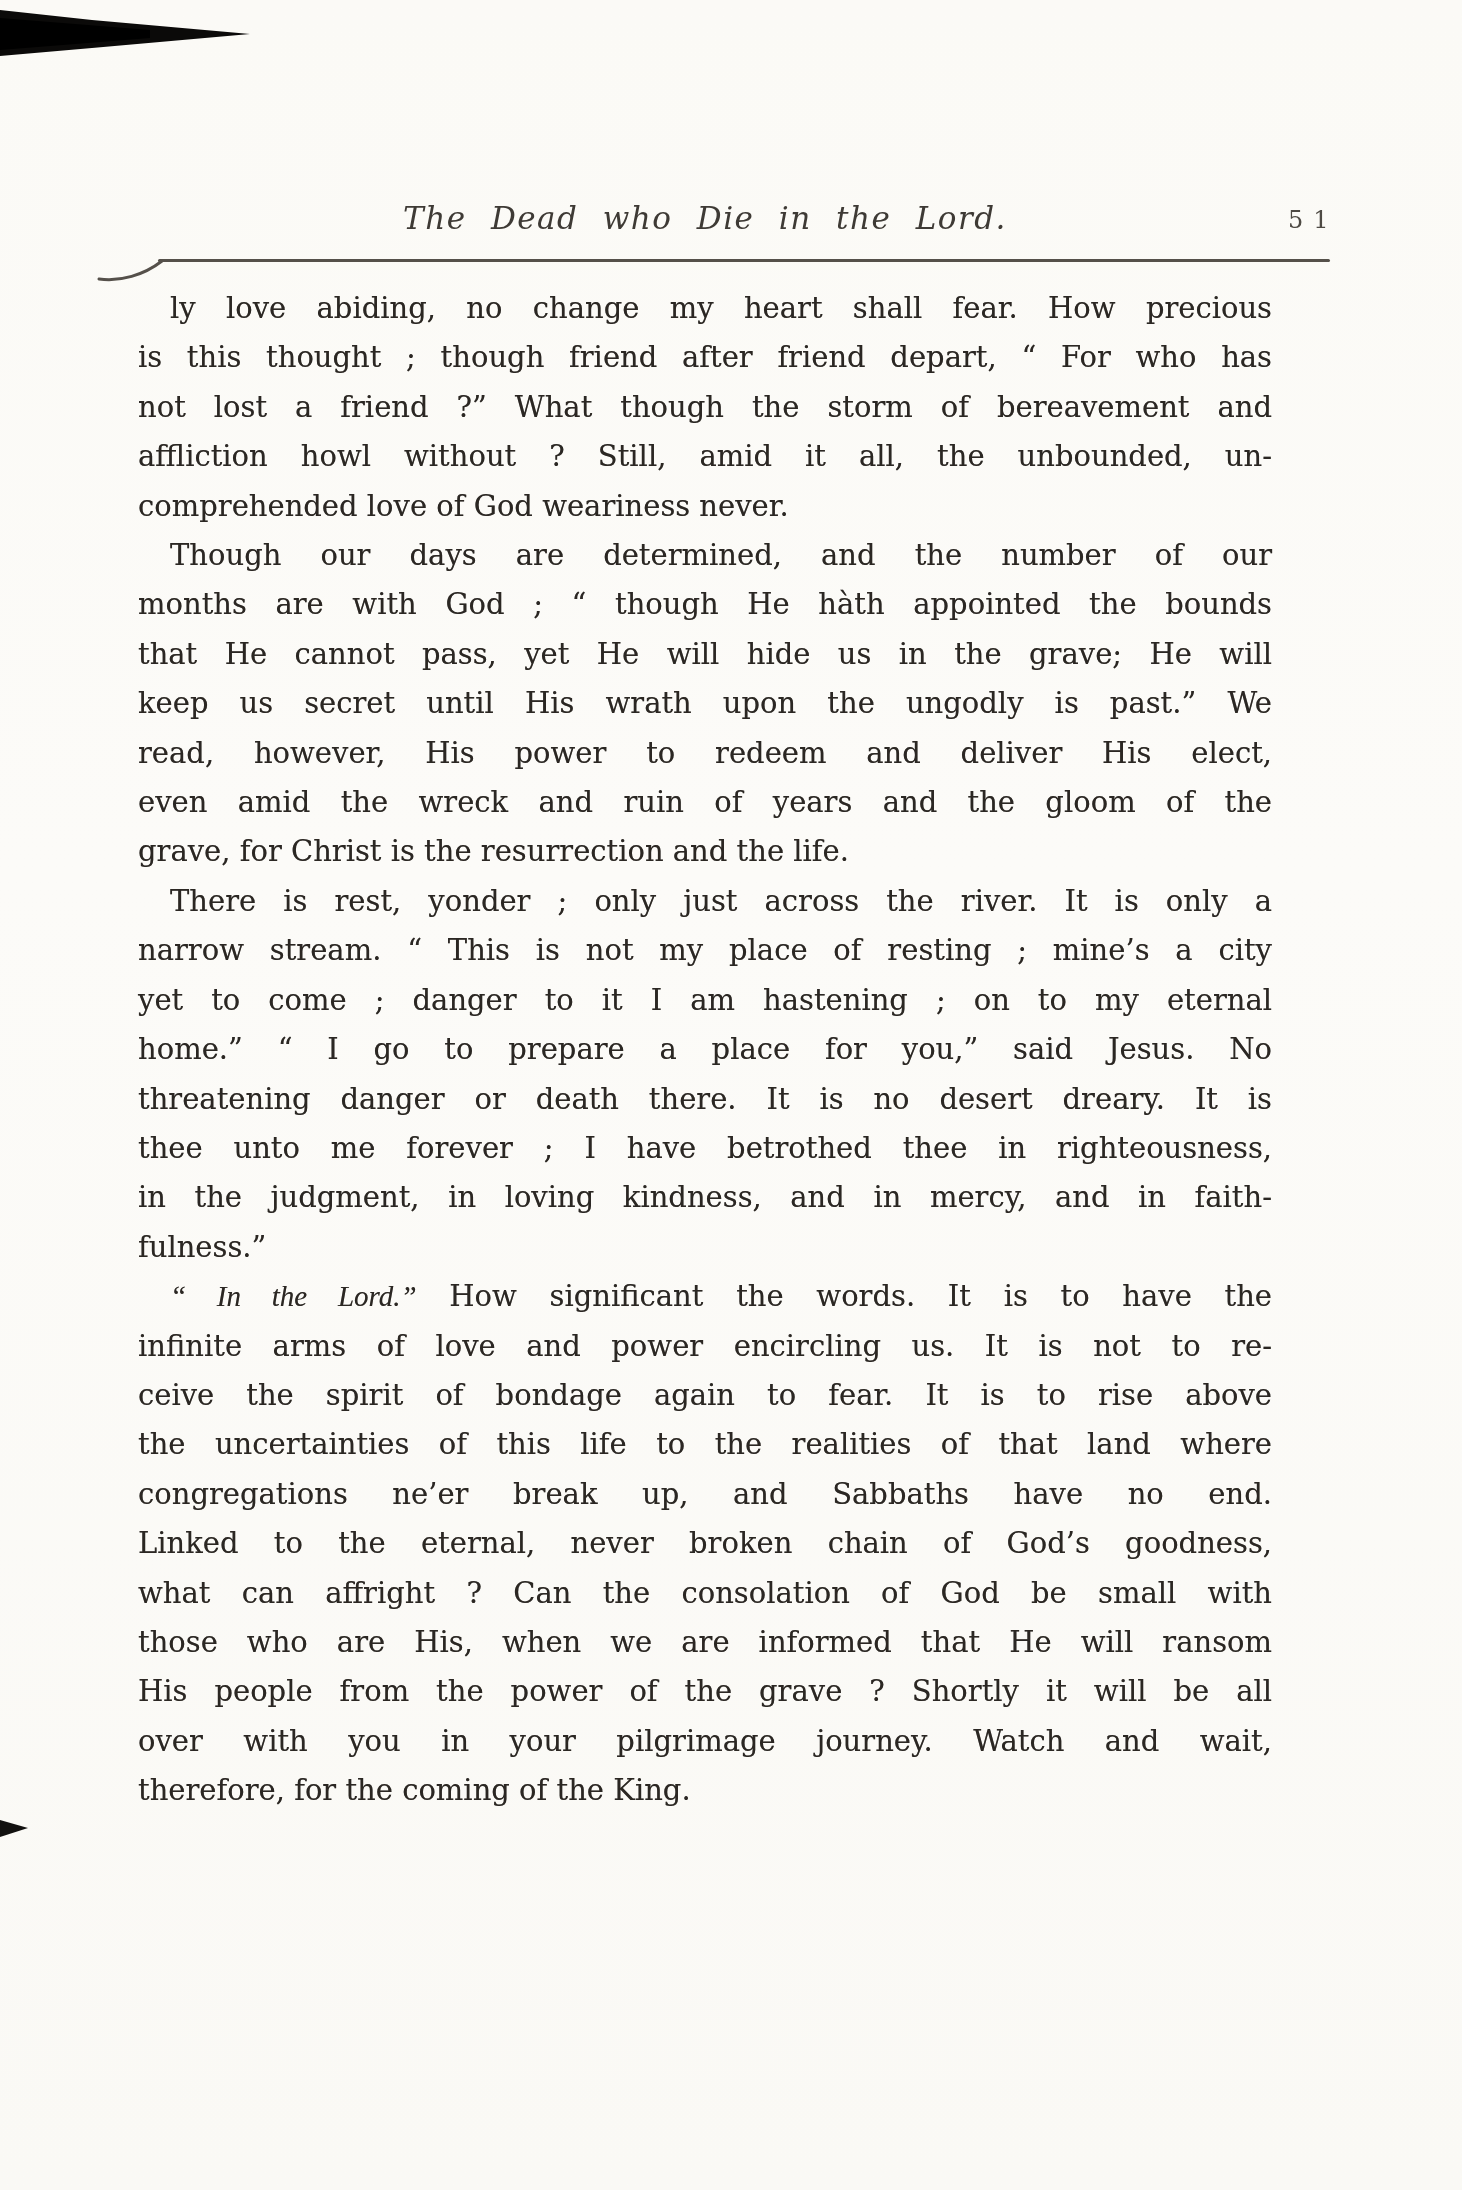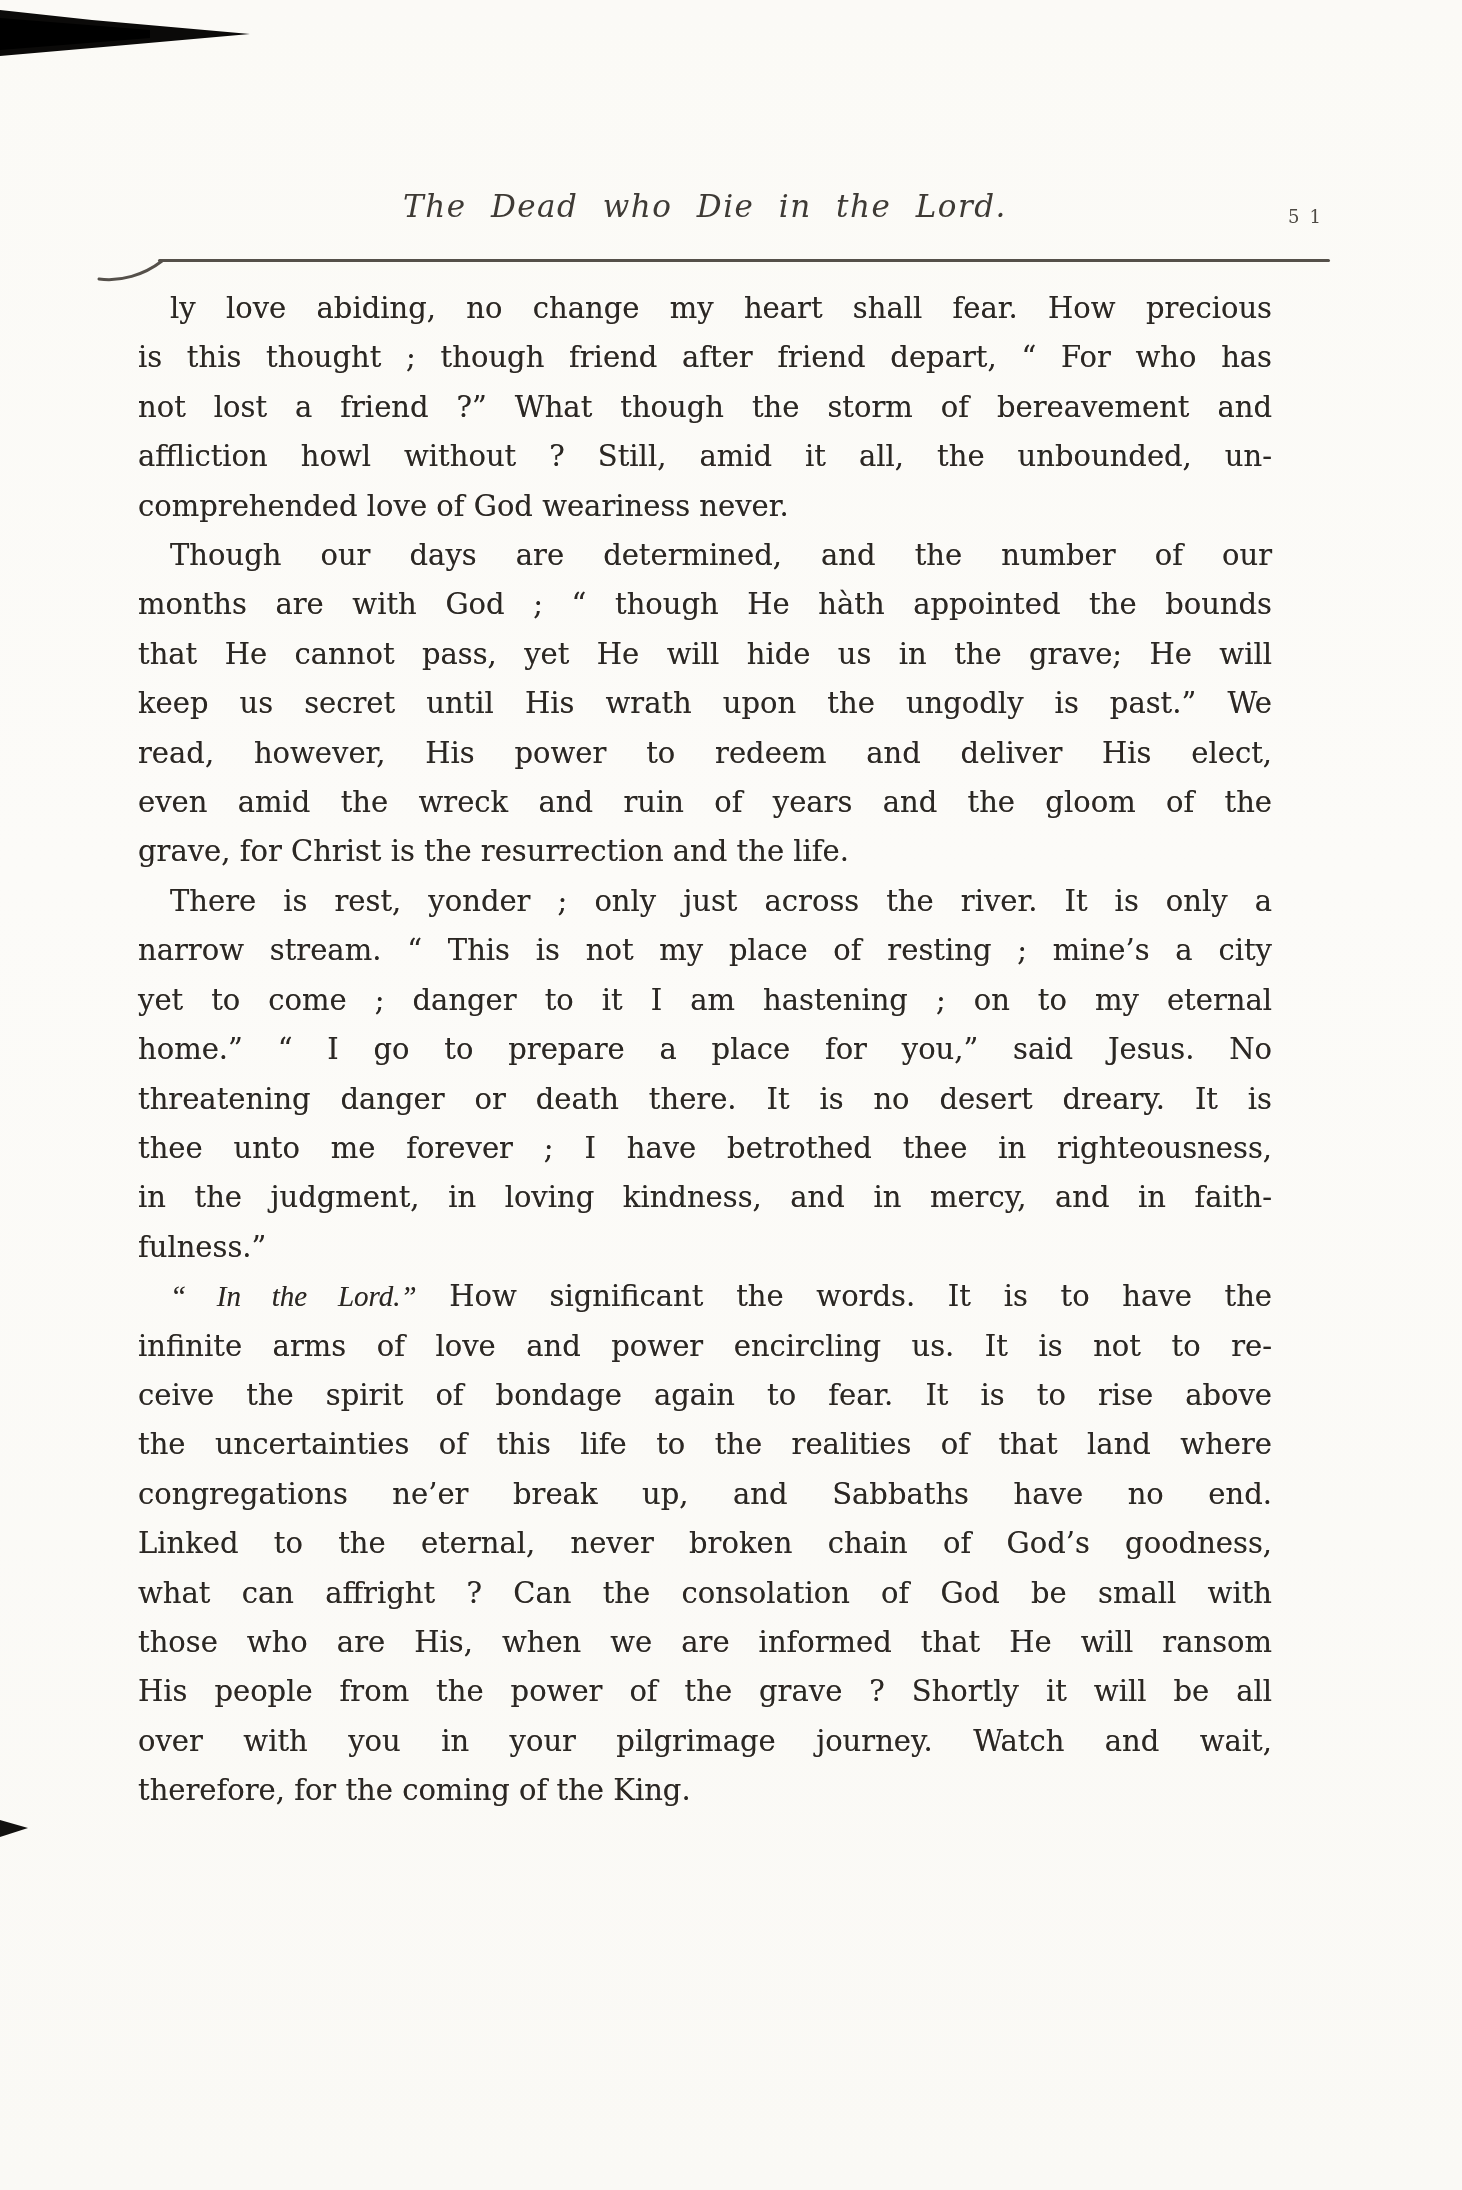--- a/index.html
+++ b/index.html
@@ -26,35 +26,35 @@
   }
   .artifact-bottom-left {
     position: absolute;
     left: 0; top: 1820px;
     width: 30px; height: 18px;
   }
 
   
   .header {
     position: absolute;
-    left: 138px; top: 188px;
+    left: 138px; top: 200px;
     width: 1134px;
     text-align: center;
   }
   .running-title {
     font-style: italic;
     font-size: 31px;
     letter-spacing: 1.5px;
     word-spacing: 13px;
     color: #3e3a35;
   }
   .page-number {
     position: absolute;
     left: 1288px; top: 206px;
-    font-size: 18px;
+    font-size: 24px;
     letter-spacing: 10px;
     color: #4e4a44;
   }
   .rule {
     position: absolute;
     left: 158px; top: 259px;
     width: 1172px; height: 3px;
     background: #55504a;
     border-radius: 2px;
   }

